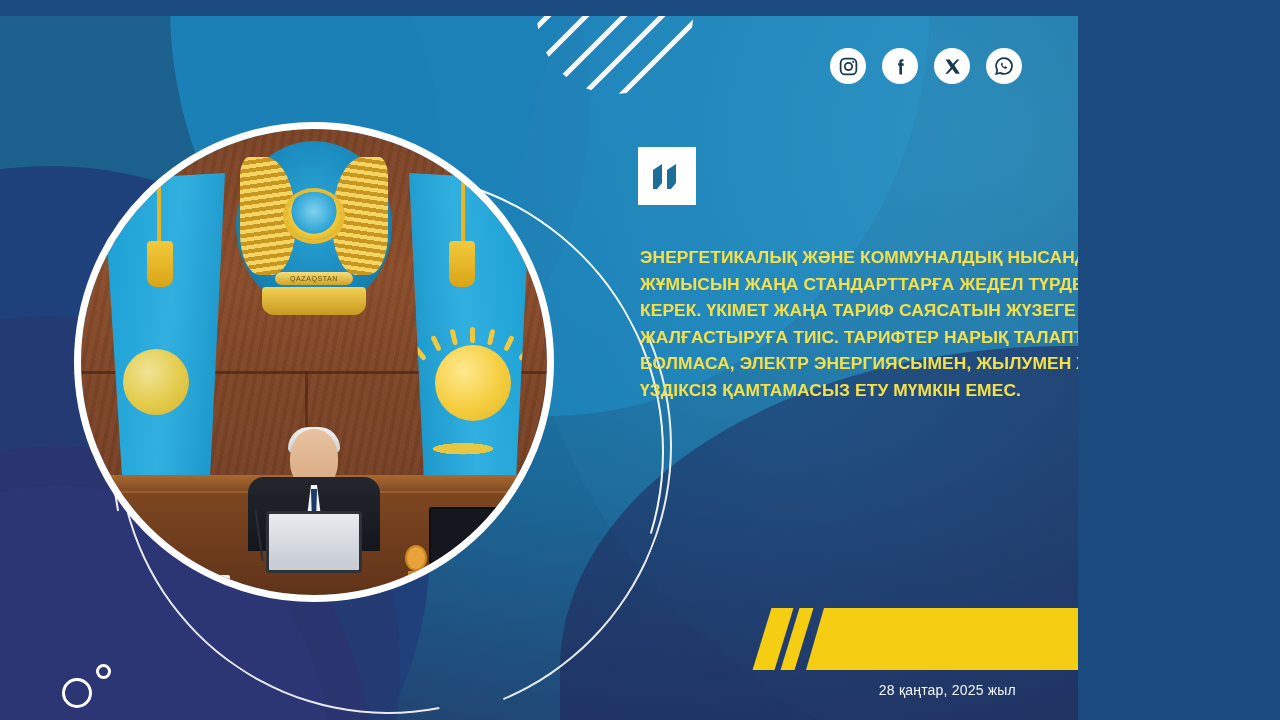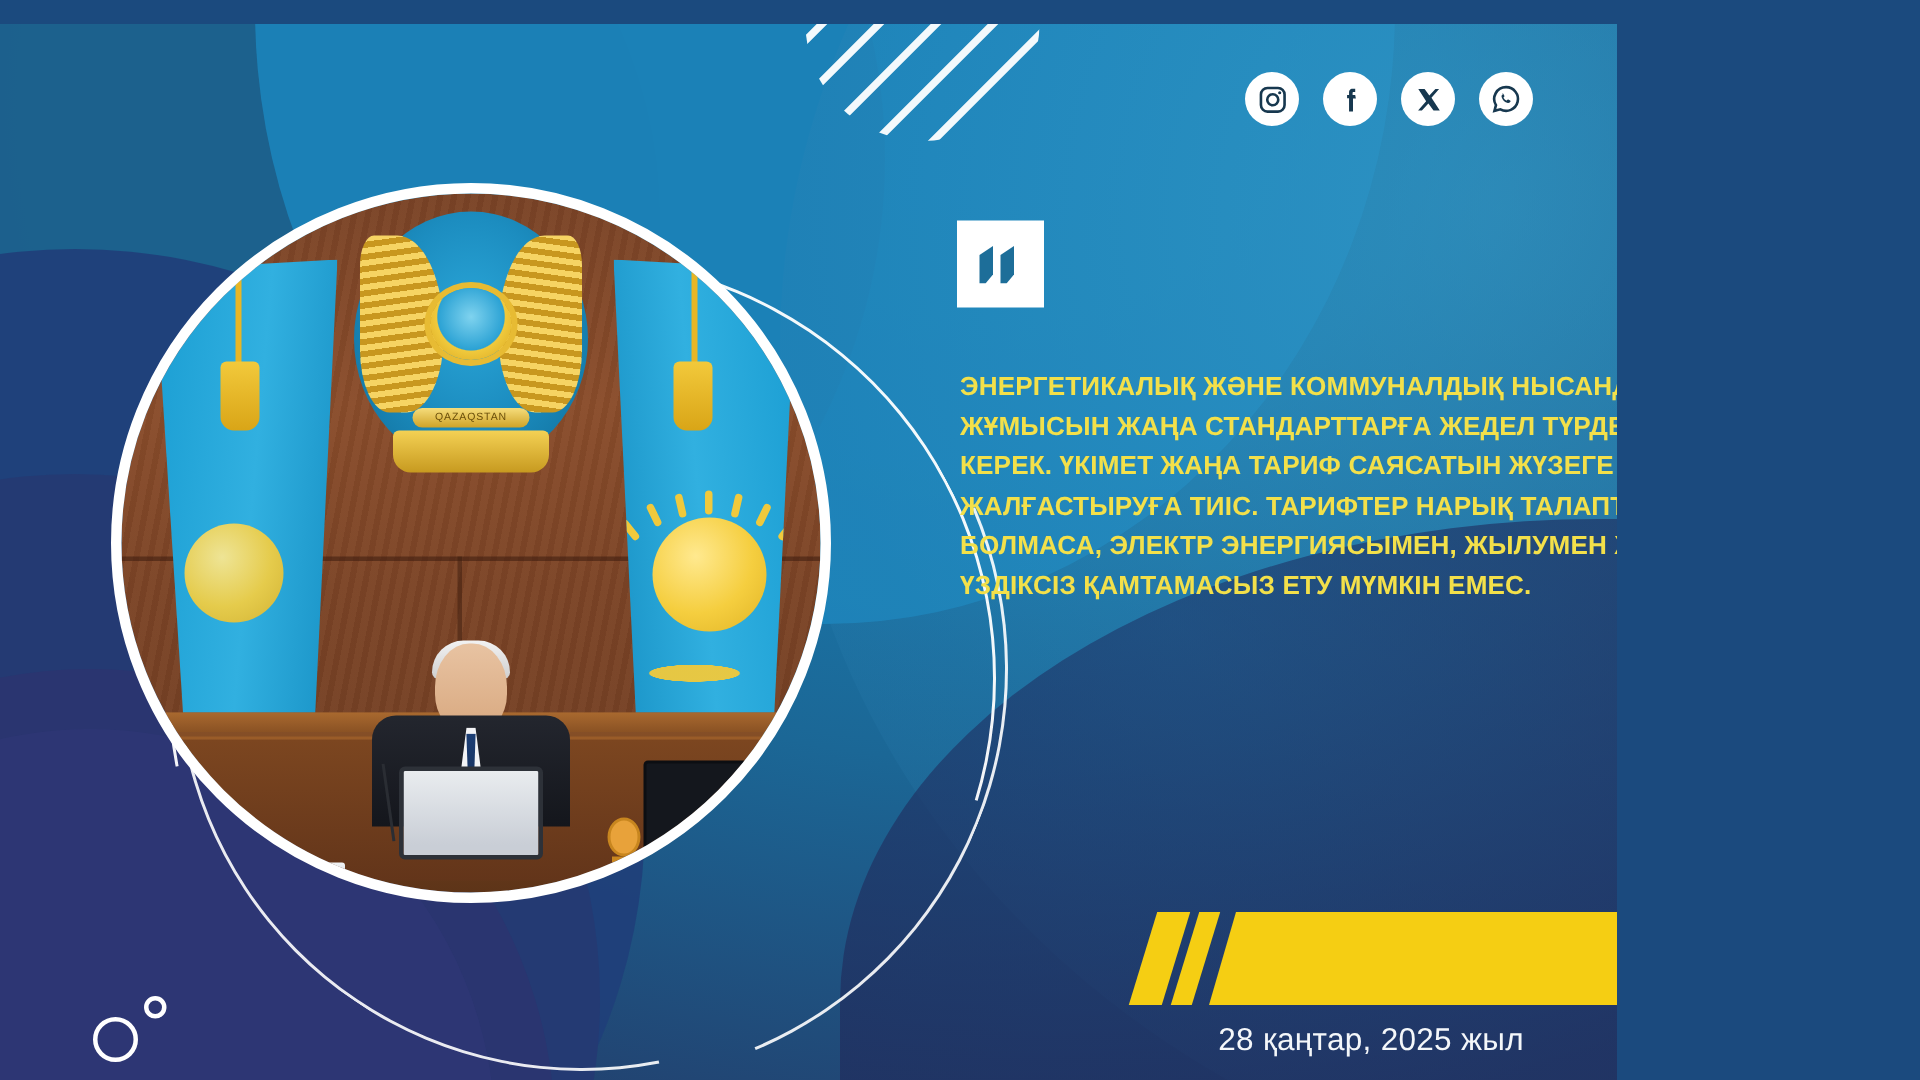--- a/index.html
+++ b/index.html
@@ -229,21 +229,21 @@
     position:absolute; left:44px; top:0; right:0; height:62px; background:#F5CE13;
     clip-path:polygon(18px 0, 100% 0, 100% 100%, 0 100%);
     display:flex; flex-direction:column; align-items:center; justify-content:center;
     padding-left:14px;
   }
   .attrib-line1 { color:#17243f; font-weight:bold; font-size:15.4px; letter-spacing:.1px; }
   .attrib-line2 { color:#1b2b4a; font-weight:normal; font-size:15.1px; letter-spacing:.1px; margin-top:3px; }
 
   .date-line {
     position:absolute; right:62px; top:666px;
-    color:#f4f7fa; font-size:21px; letter-spacing:.2px;
+    color:#f4f7fa; font-size:14px; letter-spacing:.2px;
   }
 </style>
 </head>
 <body>
 
 <div id="stage">
 
   <div class="bg-base"></div>
   <div class="bg-tl"></div>
   <div class="bg-tl2"></div>

